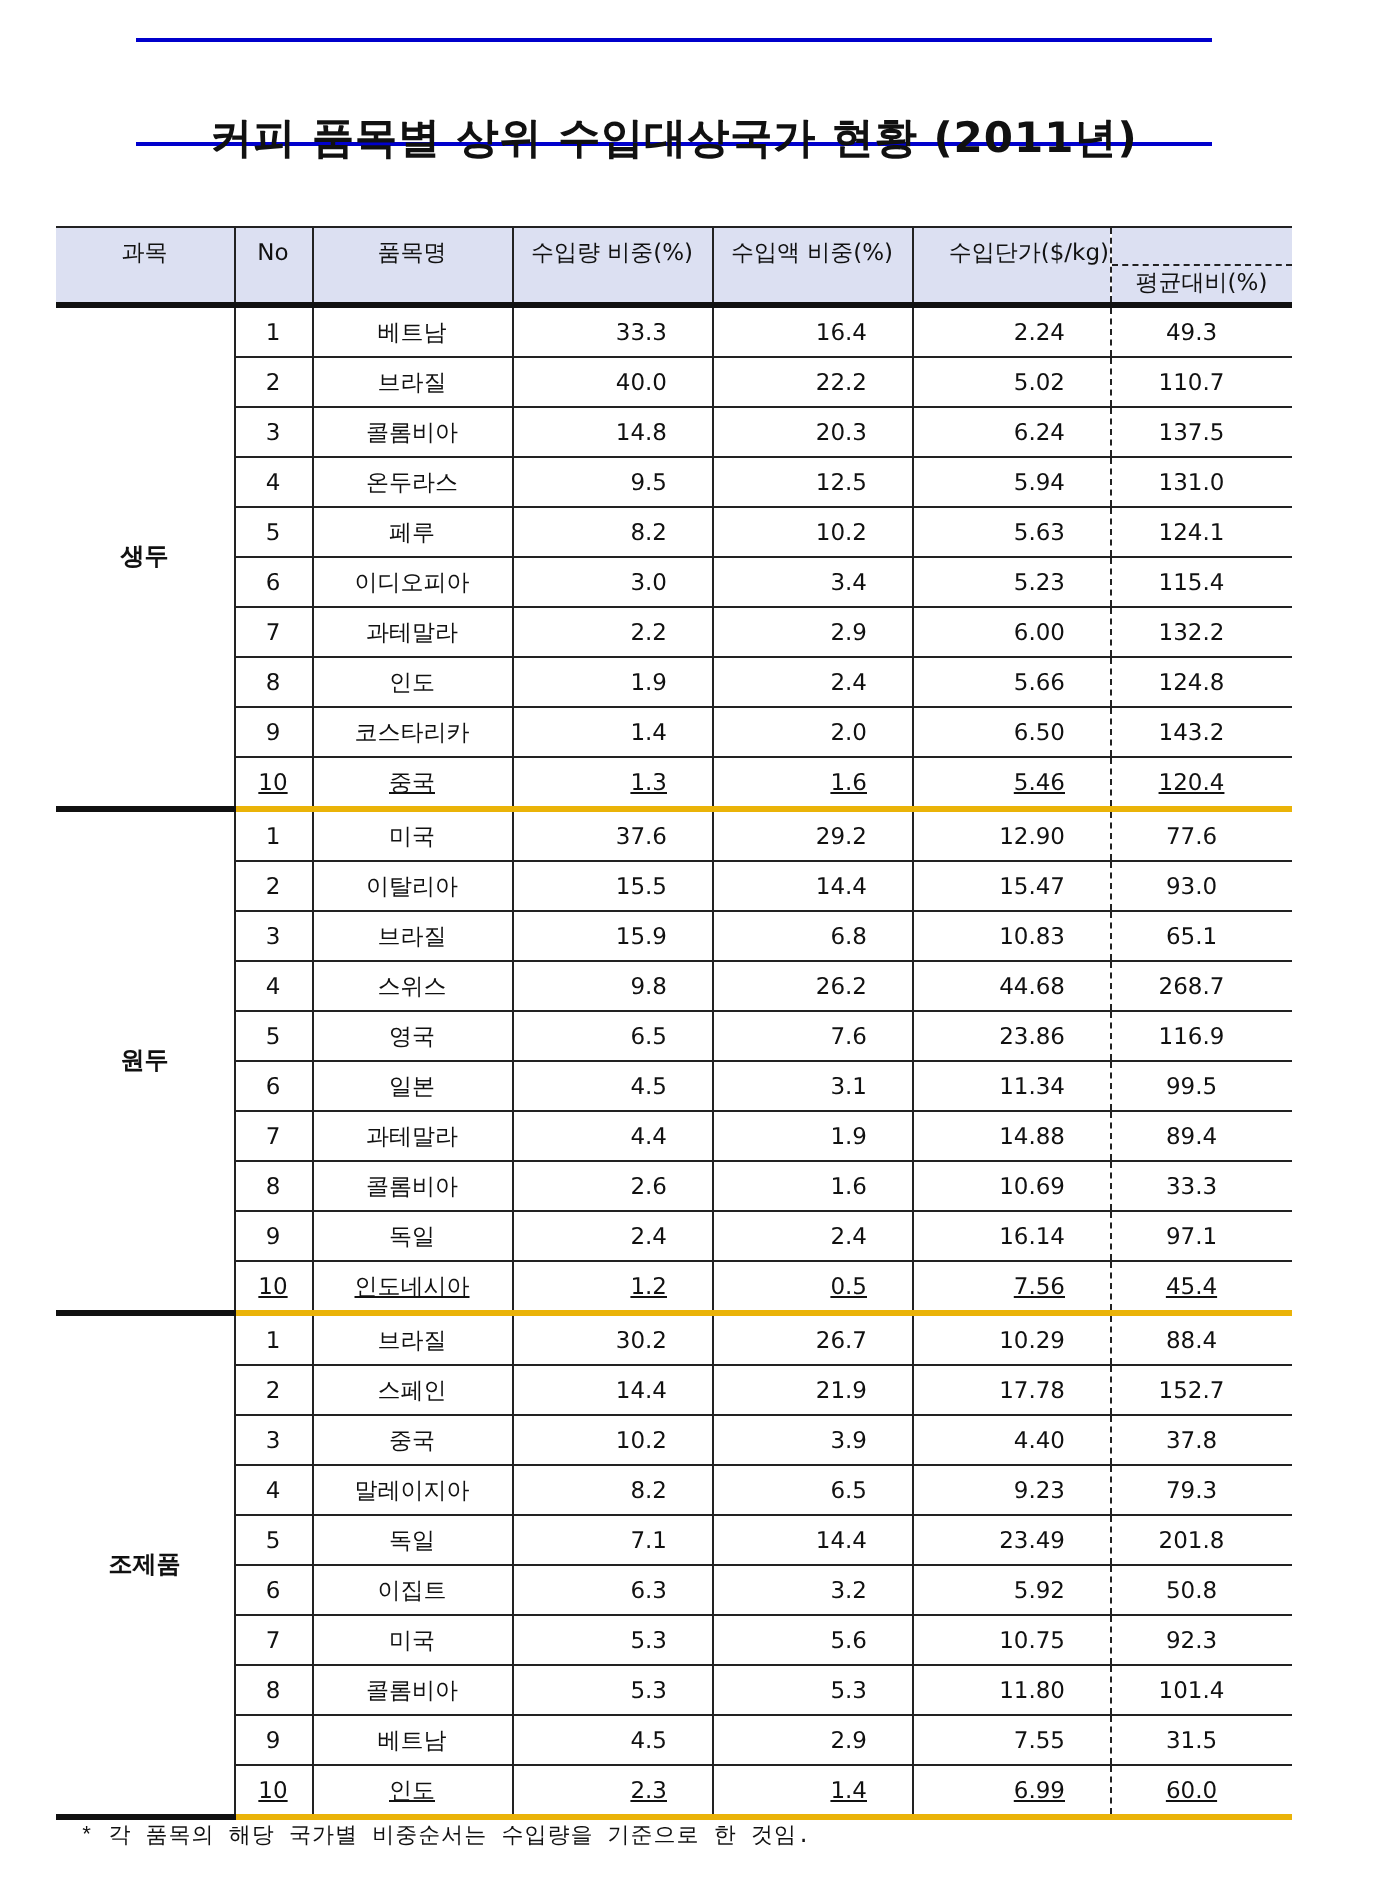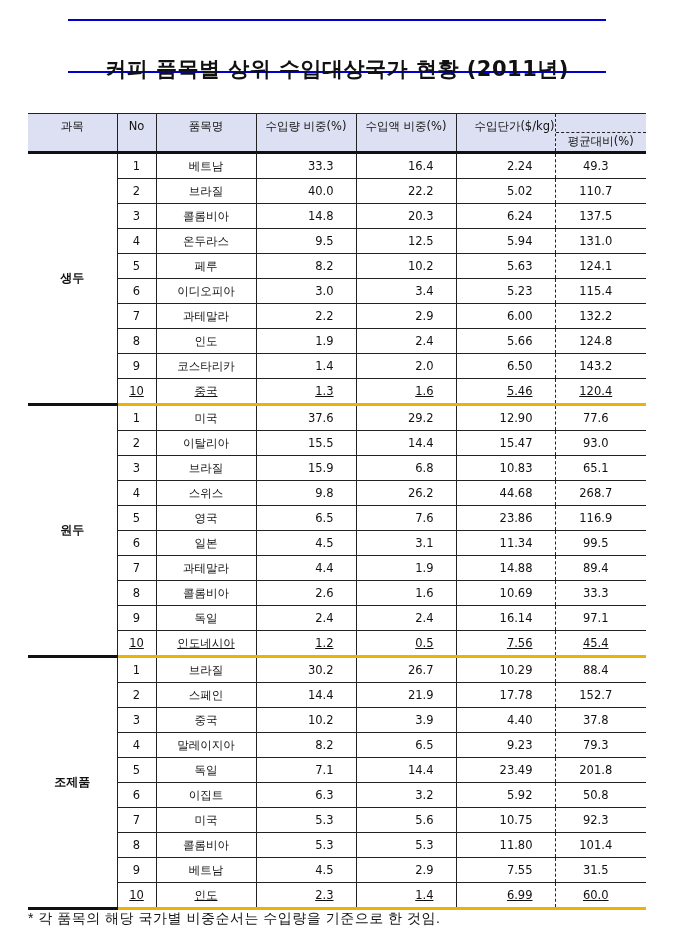--- a/index.html
+++ b/index.html
@@ -17,21 +17,21 @@
   .ratio-label{position:absolute;left:0;right:0;bottom:1px;border-top:1px dashed #222;text-align:center;height:17px;line-height:17px;}
   .avg-head{position:relative;}
   thead tr{border-bottom:3px solid #111;}
   tbody td{height:24px;border-left:1px solid #222;border-bottom:1px solid #222;padding:0 6px;white-space:nowrap;}
   tbody td.cat{border-left:none;text-align:center;font-weight:bold;font-size:12px;}
   tbody td.no{text-align:center;}
   tbody td.name{text-align:center;}
   tbody td.num{text-align:right;padding-right:22px;}
   tbody td.num.ratio{border-left:1px dashed #222;padding-right:16px;text-align:center;}
   tbody tr.group-end td{border-bottom:3px solid #eab308;text-decoration:underline;}
-  .footnote{position:absolute;left:28px;top:910px;font-size:14px;font-family:Liberation Sans, sans-serif;letter-spacing:0.5px;}
+  .footnote{position:absolute;left:40px;top:910px;font-size:11px;font-family:Liberation Mono, monospace;letter-spacing:0.5px;}
 </style>
 </head>
 <body>
 
 <div class="title-wrap">
   <div class="title">커피 품목별 상위 수입대상국가 현황 (2011년)</div>
 </div>
 
 <table>
   <colgroup>

